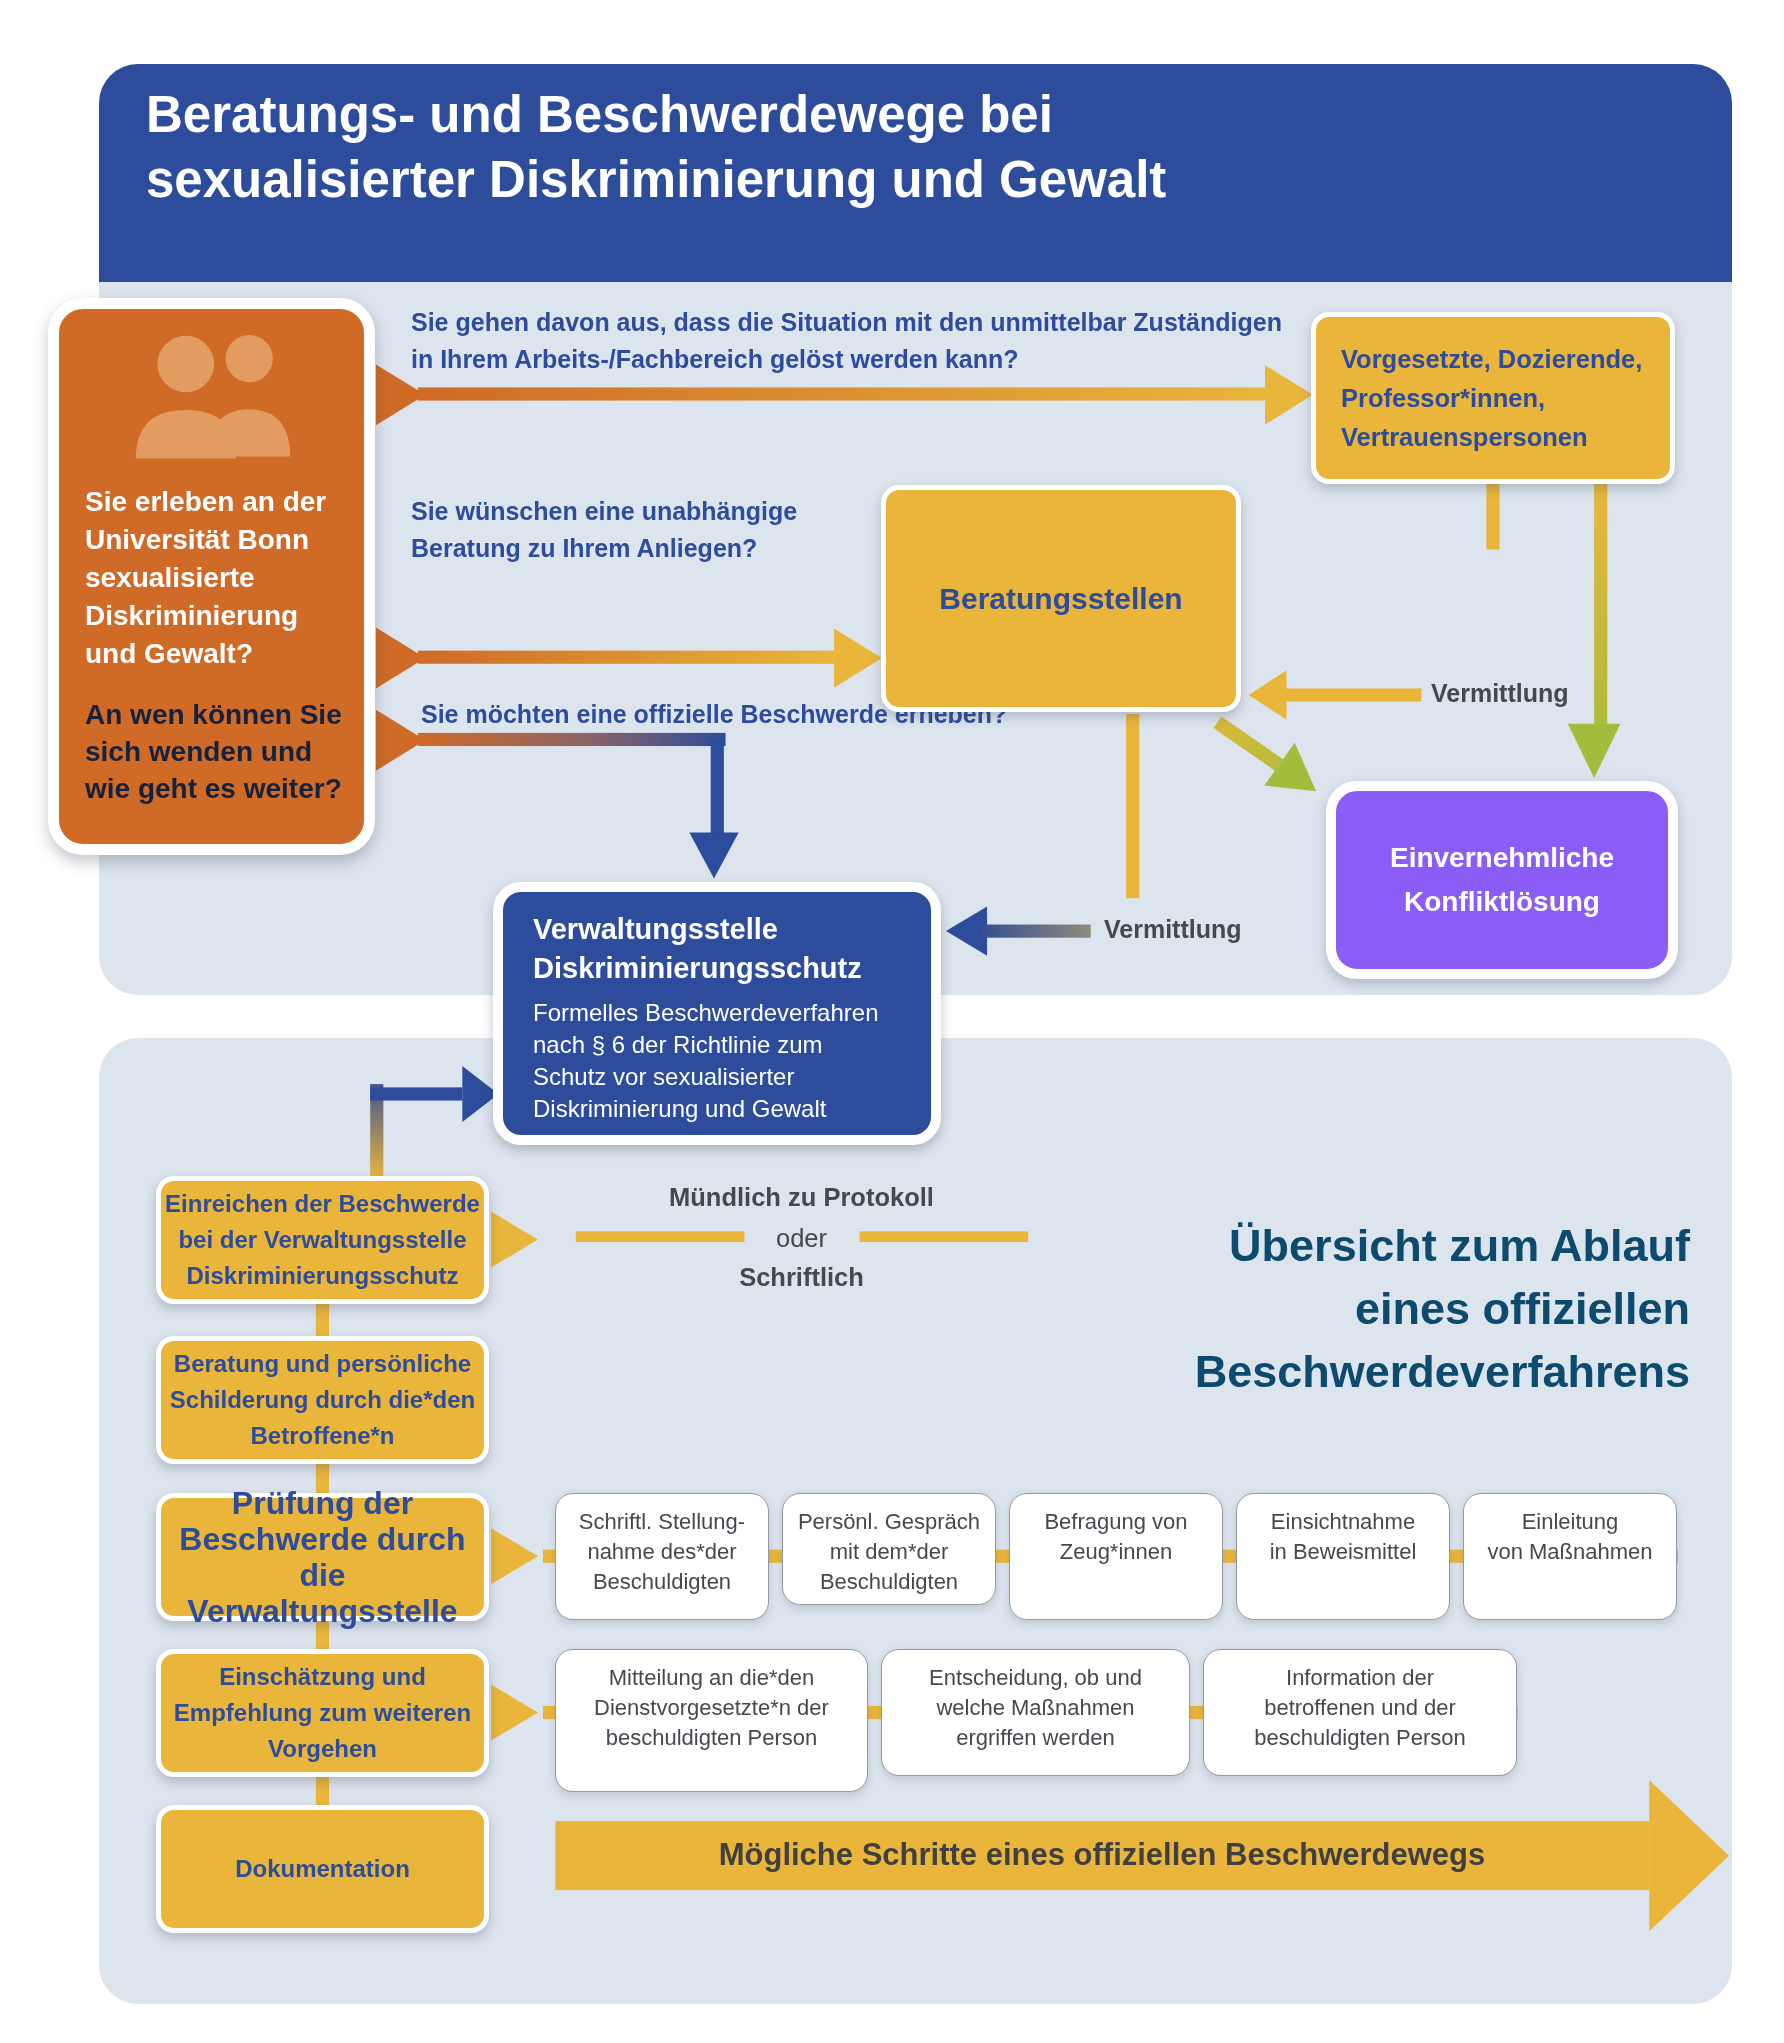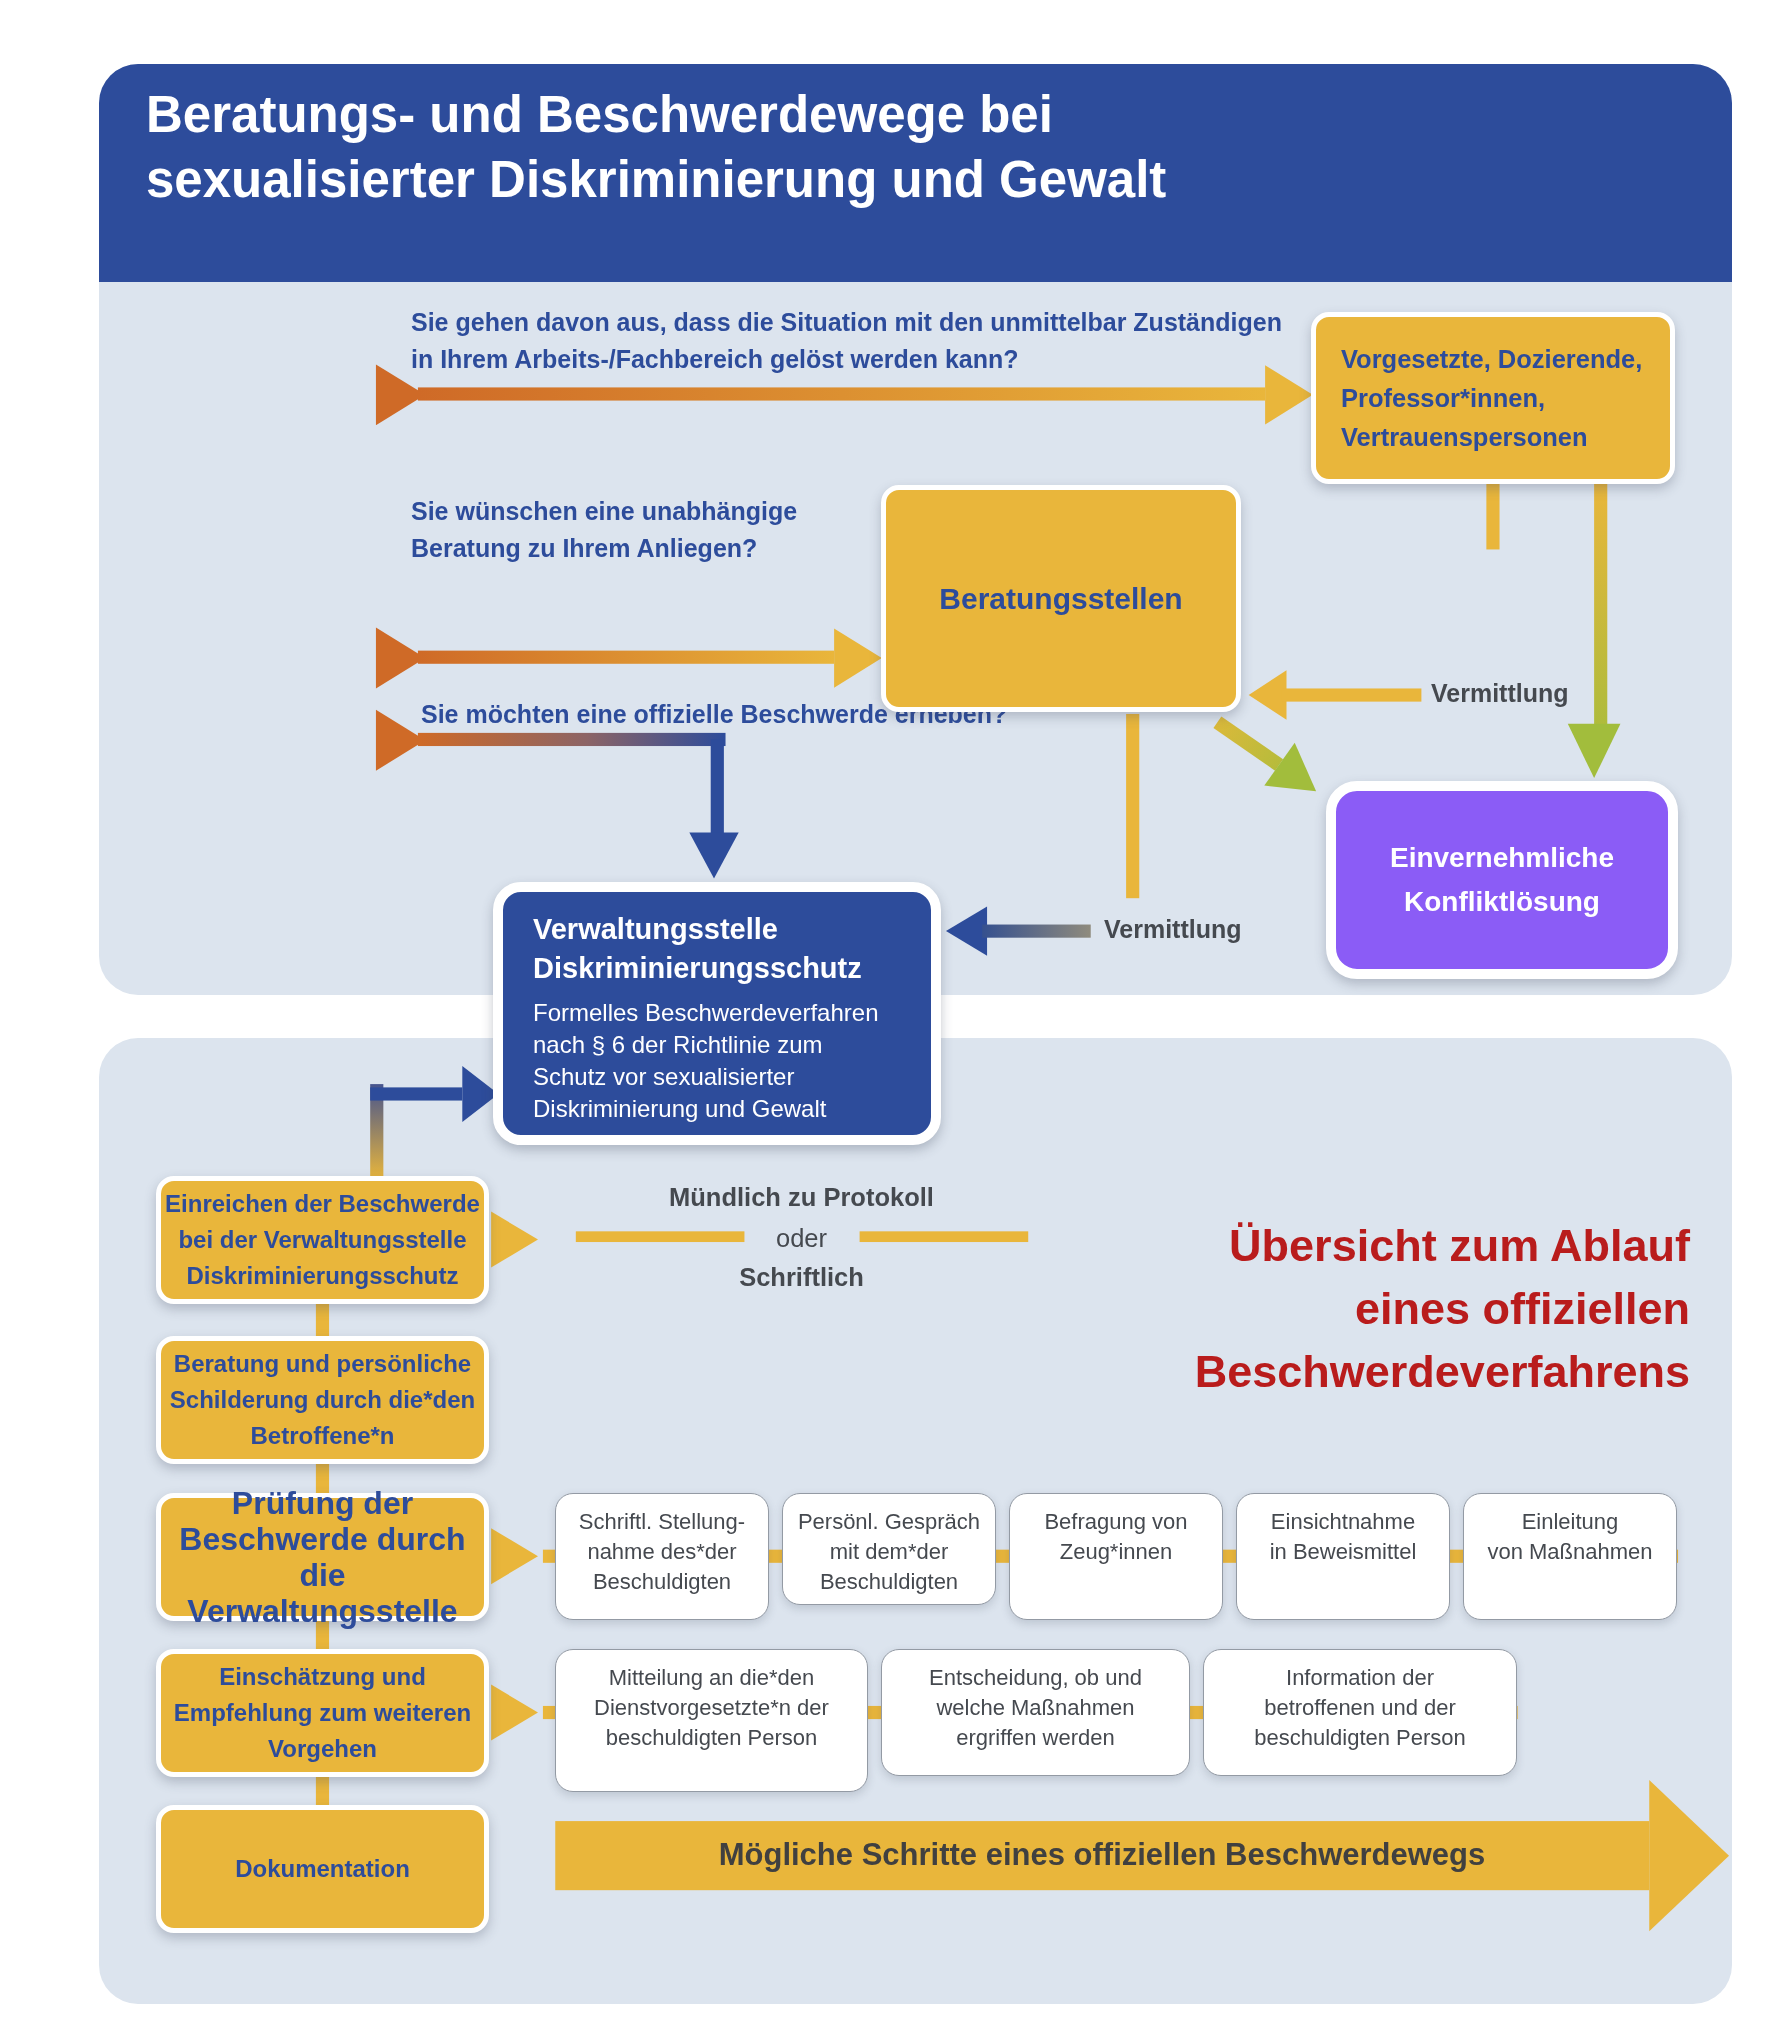--- a/index.html
+++ b/index.html
@@ -21,21 +21,21 @@
   .ybox-left{text-align:left;justify-content:flex-start;}
   .gbox{background:#8b5cf6;border:10px solid #ffffff;border-radius:31px;
         box-shadow:0 5px 11.5px rgba(60,70,90,.28);color:#ffffff;font-weight:bold;
         display:flex;align-items:center;justify-content:center;text-align:center;}
   .bbox{background:#2d4c9b;border:10px solid #ffffff;border-radius:28px;
         box-shadow:0 5px 11.5px rgba(60,70,90,.30);color:#ffffff;}
   .wbox{background:#ffffff;border:1.6px solid #939aa4;border-radius:18px;
         box-shadow:0 3.3px 8.2px rgba(60,70,90,.18);color:#45494f;font-size:22px;line-height:30px;
         text-align:center;padding-top:13px;box-sizing:border-box;}
   .medlabel{color:#45494f;font-weight:bold;font-size:25px;}
-  .bigtitle{color:#b91c1c;font-weight:bold;font-size:45px;line-height:63px;text-align:right;}
+  .bigtitle{color:#0c4a6e;font-weight:bold;font-size:45px;line-height:63px;text-align:right;}
   .arrowtext{color:#404040;font-weight:bold;font-size:31px;text-align:center;}
   .notetext{color:#45494f;font-size:25.5px;text-align:center;}
 </style>
 </head>
 <body>
 
 <div id="canvas">
 
   <div class="abs panel" style="left:99px;top:64px;width:1633px;height:931px;"></div>
   <div class="abs panel" style="left:99px;top:1038px;width:1633px;height:966px;"></div>
@@ -144,20 +144,36 @@
       <polygon points="597,2048 597,2116 654,2082" fill="#e9b63b"></polygon>
       <rect x="660" y="2074" width="1185" height="16" fill="#e9b63b"></rect>
     </g>
 
     <g>
       <rect x="675" y="2214" width="1330" height="84" fill="#e9b63b"></rect>
       <polygon points="2005,2164 2005,2348 2102,2256" fill="#e9b63b"></polygon>
     </g>
   </svg>
 
+  <div class="abs obox" style="left:48px;top:298px;width:305px;height:535px;">
+    <svg class="abs" style="left:66px;top:12.3px;" width="189" height="140" viewBox="0 0 140 100">
+      <circle cx="92" cy="26" r="19" fill="#e29b60" stroke="#cf6a27" stroke-width="3"></circle>
+      <path d="M60,100 Q60,62 92,62 Q124,62 124,100 Z" fill="#e29b60" stroke="#cf6a27" stroke-width="3"></path>
+      <circle cx="45" cy="30" r="21" fill="#e29b60"></circle>
+      <path d="M8,100 Q8,64 45,64 Q82,64 82,100 Z" fill="#e29b60"></path>
+    </svg>
+    <div class="abs obox-q pre" style="left:26px;top:174px;width:271px;">Sie erleben an der
+Universität Bonn
+sexualisierte
+Diskriminierung
+und Gewalt?</div>
+    <div class="abs obox-q2 pre" style="left:26px;top:387px;width:271px;">An wen können Sie
+sich wenden und
+wie geht es weiter?</div>
+  </div>
 
   <div class="abs qlabel pre" style="left:411px;top:304px;width:913px;">Sie gehen davon aus, dass die Situation mit den unmittelbar Zuständigen
 in Ihrem Arbeits-/Fachbereich gelöst werden kann?</div>
   <div class="abs qlabel pre" style="left:411px;top:493px;width:576px;">Sie wünschen eine unabhängige
 Beratung zu Ihrem Anliegen?</div>
   <div class="abs qlabel pre" style="left:421px;top:696px;width:658px;">Sie möchten eine offizielle Beschwerde erheben?</div>
 
   <div class="abs ybox ybox-left pre" style="left:1311px;top:312px;width:329px;height:162px;padding-left:25px;font-size:25.5px;line-height:39px;">Vorgesetzte, Dozierende,
 Professor*innen,
 Vertrauenspersonen</div>

